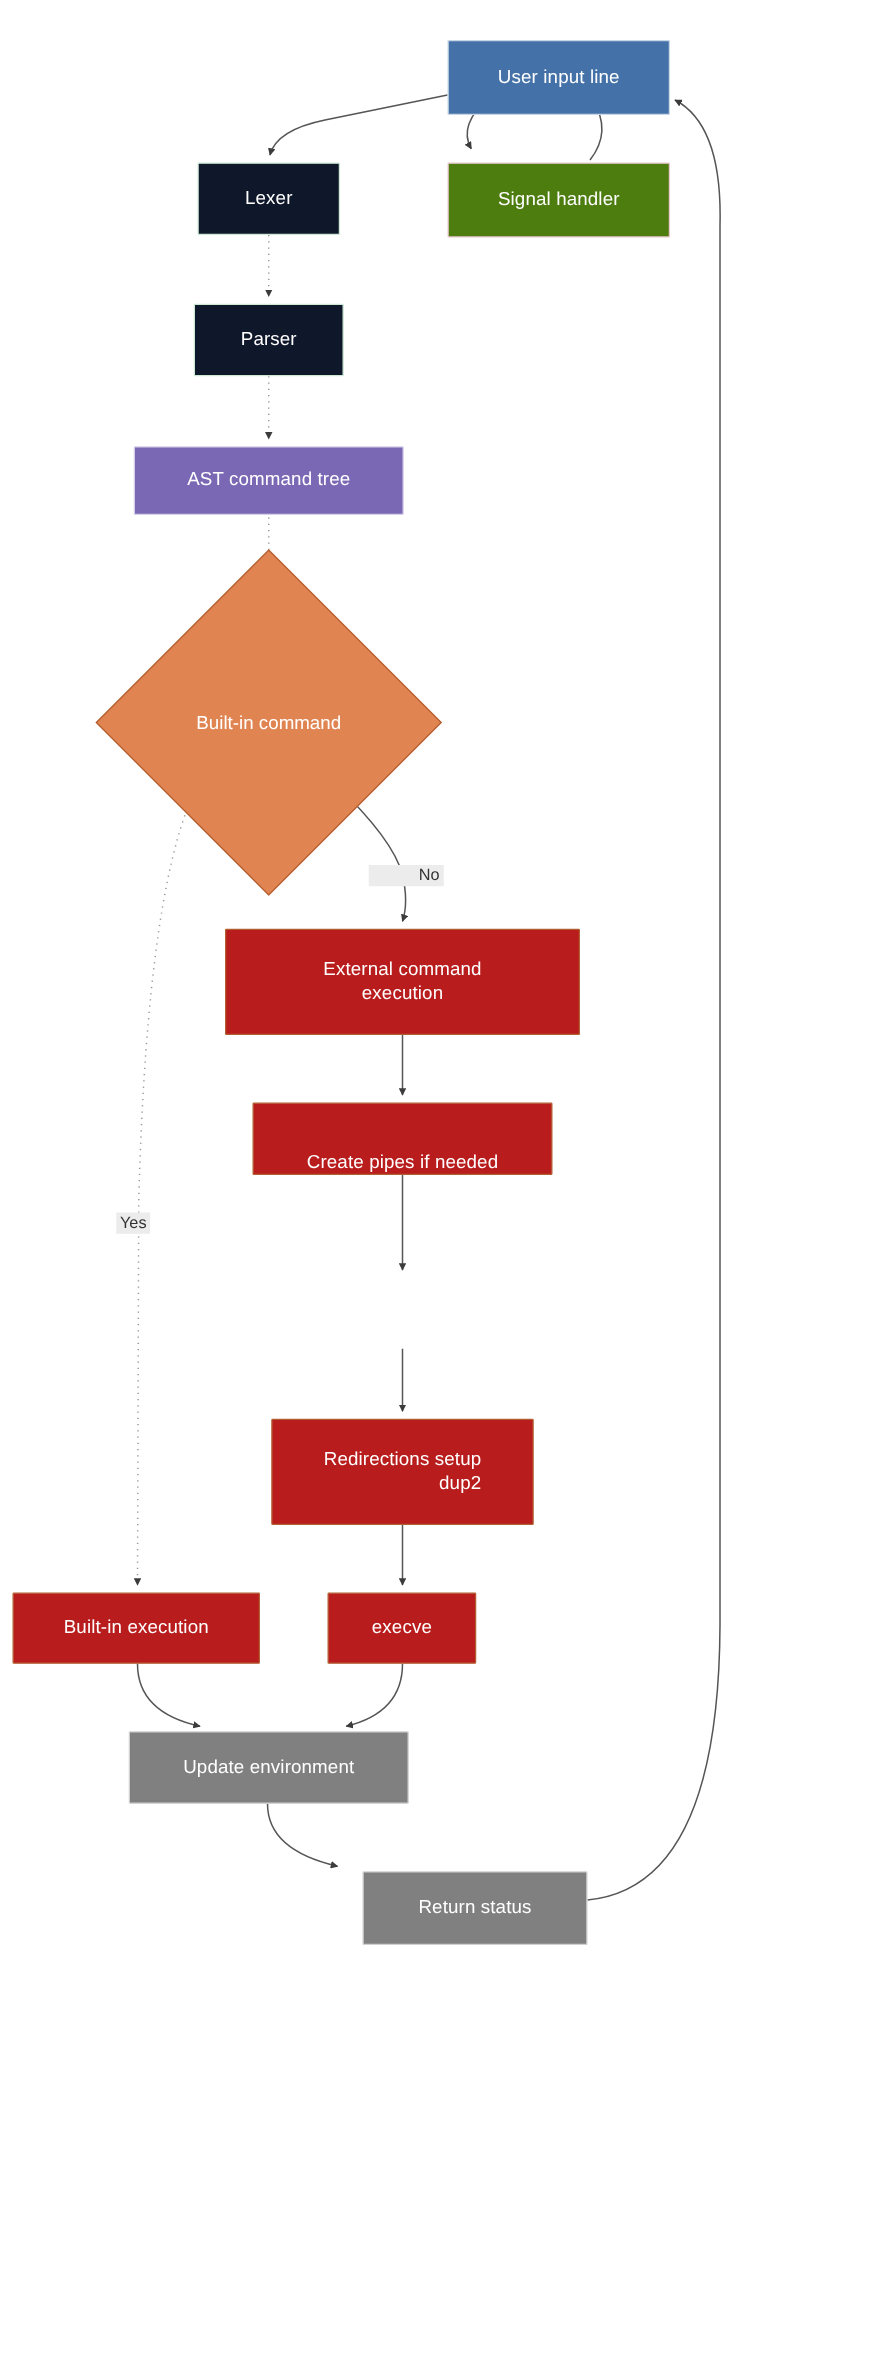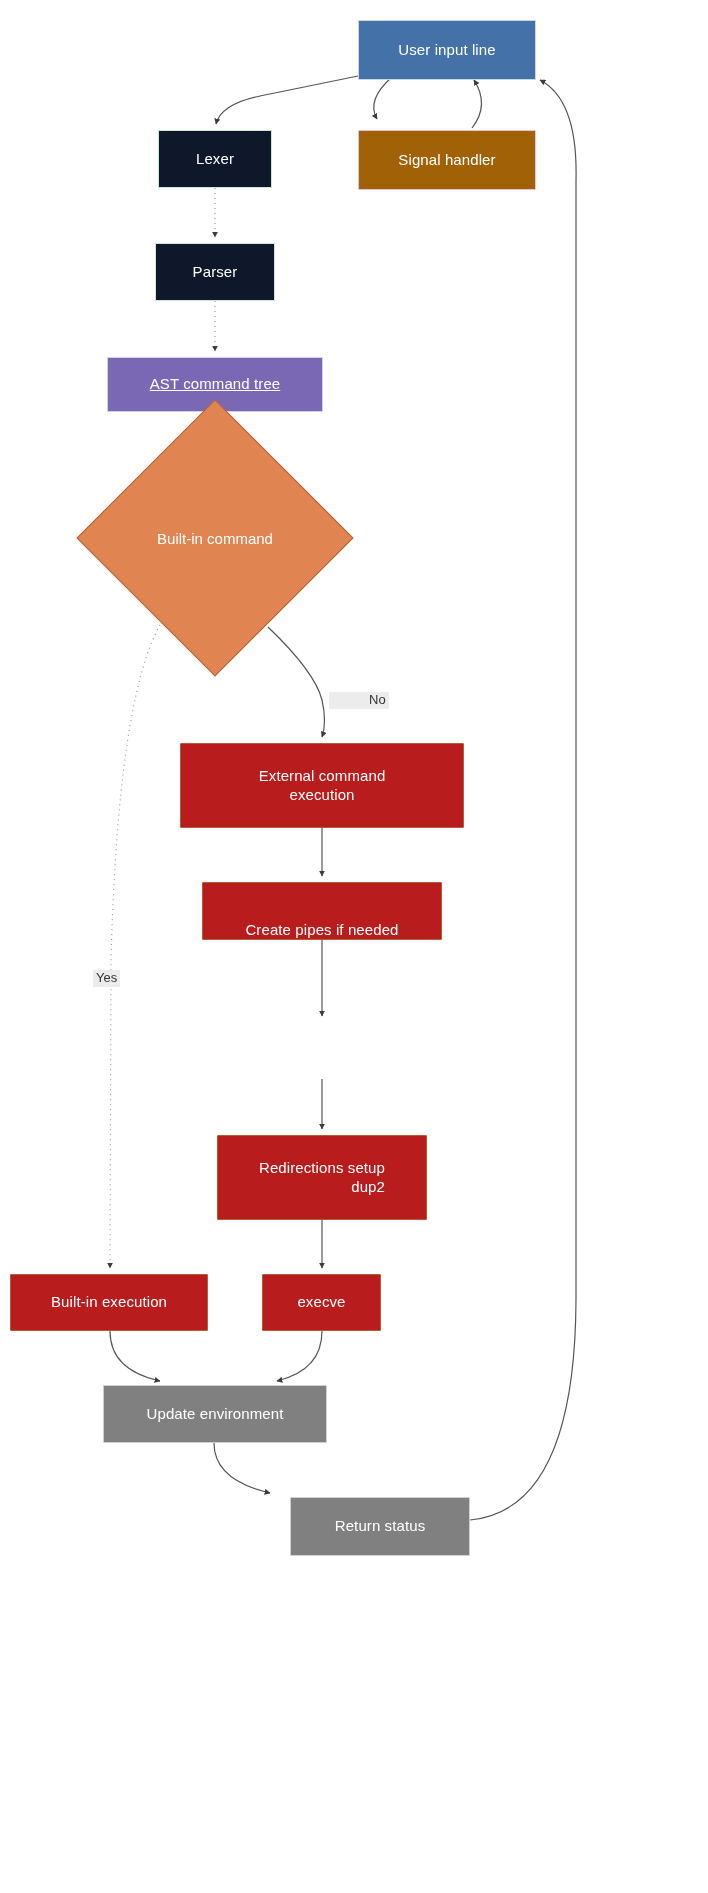--- a/index.html
+++ b/index.html
@@ -5,21 +5,21 @@
   html,body{margin:0;padding:0;background:#ffffff;}
   body{width:708px;height:1893px;position:relative;overflow:hidden;
        font-family:"Liberation Sans","DejaVu Sans",sans-serif;}
   #stage{position:absolute;left:0;top:0;width:708px;height:1893px;}
   svg.edges{position:absolute;left:0;top:0;width:708px;height:1893px;overflow:visible;}
   .node{position:absolute;box-sizing:border-box;display:flex;align-items:center;
         justify-content:center;text-align:center;color:#ffffff;font-size:15px;
         line-height:1.22;letter-spacing:.1px;white-space:pre-line;}
   .rect{border-radius:1px;}
   .n-blue{background:#4472a8;border:1px solid #c9d6e6;}
-  .n-red{background:#a16207;border:1px solid #e8c6cb;}
+  .n-red{background:#4d7c0f;border:1px solid #e8c6cb;}
   .n-green{background:#0f172a;border:1px solid #cde9d6;}
   .n-purple{background:#7b68b5;border:1px solid #d6cfe9;}
   .n-orange{background:#b91c1c;border:1px solid #b35e32;}
   .n-gray{background:#808080;border:1px solid #d0d0d0;}
   .diamond-wrap{position:absolute;}
   .diamond-shape{position:absolute;left:0;top:0;width:100%;height:100%;
         background:#e08552;border:1px solid #b35e32;
         transform:rotate(45deg);box-sizing:border-box;}
   .diamond-label{position:absolute;left:0;top:0;width:100%;height:100%;
         display:flex;align-items:center;justify-content:center;color:#fff;
@@ -65,41 +65,41 @@
 
     <path d="M 110 1331 Q 110 1370 160 1381" fill="none" stroke="#555" stroke-width="1.2" marker-end="url(#arrow)"></path>
 
     <path d="M 322 1331 Q 322 1370 277 1381" fill="none" stroke="#555" stroke-width="1.2" marker-end="url(#arrow)"></path>
 
     <path d="M 214 1443 Q 214 1480 270 1493" fill="none" stroke="#555" stroke-width="1.2" marker-end="url(#arrow)"></path>
 
     <path d="M 470 1520 Q 575 1510 576 1300 L 576 180 Q 578 100 540 80" fill="none" stroke="#555" stroke-width="1.2" marker-end="url(#arrow)"></path>
   </svg>
 
-  <div class="node rect n-blue" style="left:358px;top:20px;width:178px;height:60px;">
+  <div class="node rect n-blue" style="left:358px;top:32px;width:178px;height:60px;">
     <span>User input line</span>
   </div>
 
   <div class="node rect n-red" style="left:358px;top:130px;width:178px;height:60px;">
     <span>Signal handler</span>
   </div>
 
   <div class="node rect n-green" style="left:158px;top:130px;width:114px;height:58px;">
     <span>Lexer</span>
   </div>
 
   <div class="node rect n-green" style="left:155px;top:243px;width:120px;height:58px;">
     <span>Parser</span>
   </div>
 
-  <div class="node rect n-purple" style="left:107px;top:357px;width:216px;height:55px;text-decoration:underline;">
+  <div class="node rect n-purple" style="left:107px;top:357px;width:216px;height:55px;">
     <span>AST command tree</span>
   </div>
 
-  <div class="diamond-wrap" style="left:117px;top:440px;width:196px;height:196px;">
+  <div class="diamond-wrap" style="left:117px;top:480px;width:196px;height:196px;">
     <div class="diamond-shape"></div>
     <div class="diamond-label">Built-in command</div>
   </div>
 
   <div class="node rect n-orange" style="left:180px;top:743px;width:284px;height:85px;">
     <span>External command
 execution</span>
   </div>
 
   <div class="node rect n-orange" style="left:202px;top:882px;width:240px;height:58px;align-items:flex-end;">
@@ -121,16 +121,16 @@
   </div>
 
   <div class="node rect n-gray" style="left:103px;top:1385px;width:224px;height:58px;">
     <span>Update environment</span>
   </div>
 
   <div class="node rect n-gray" style="left:290px;top:1497px;width:180px;height:59px;">
     <span>Return status</span>
   </div>
 
-  <div class="edge-label" style="left:329px;top:692px;padding-left:40px;">No</div>
+  <div class="edge-label" style="left:295px;top:692px;padding-left:40px;">No</div>
   <div class="edge-label" style="left:93px;top:970px;">Yes</div>
 
 </div>
 
 </body></html>

